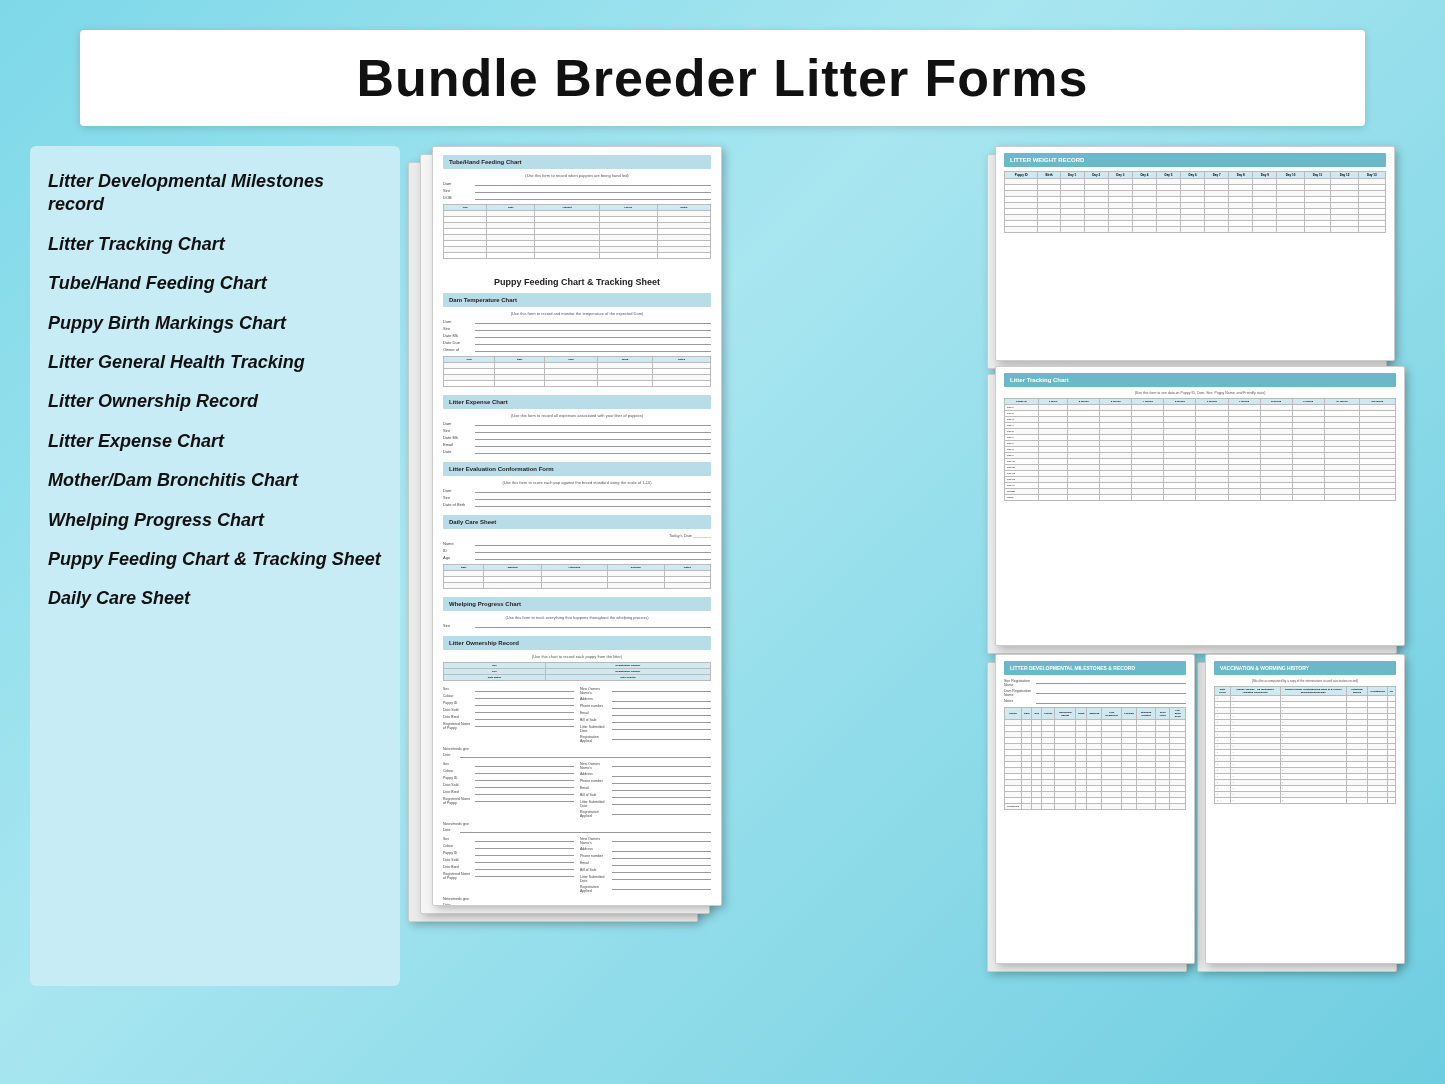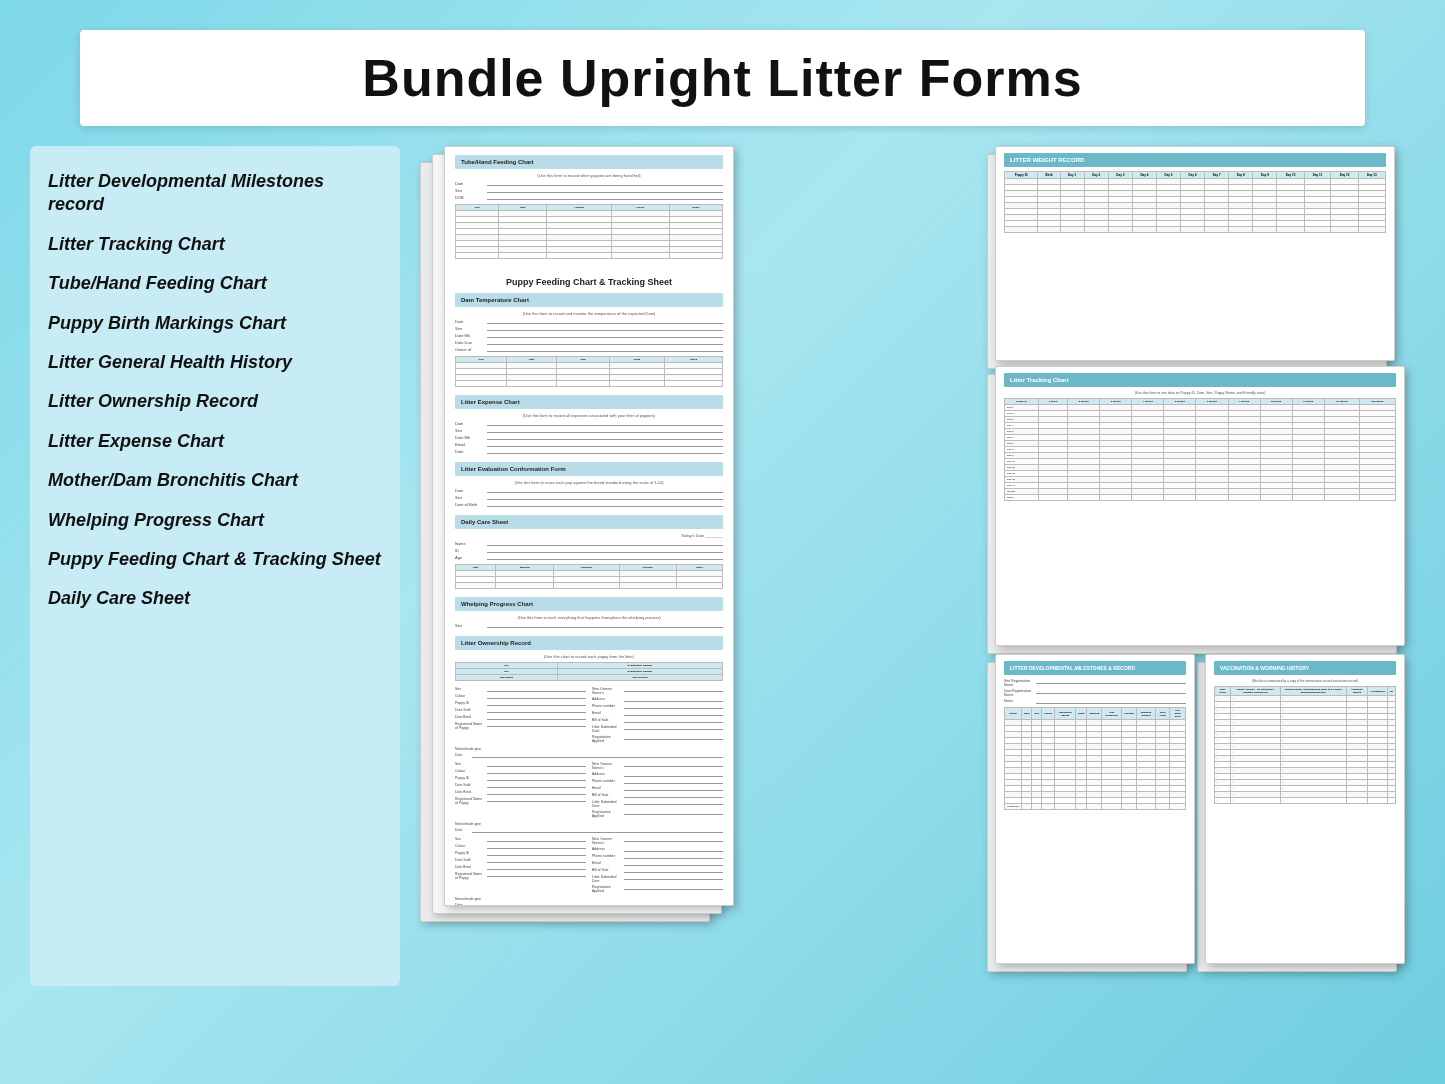--- a/index.html
+++ b/index.html
@@ -24,21 +24,21 @@
     .header h1 {
       font-size: 52px;
       font-weight: 900;
       color: #111;
       letter-spacing: 1px;
     }
 
     
     .main-content {
       display: flex;
-      gap: 24px;
+      gap: 12px;
       margin: 0 30px;
       height: 840px;
     }
 
     
     .sidebar {
       background: #c8ecf5;
       border-radius: 6px;
       padding: 20px 18px;
       width: 370px;
@@ -200,31 +200,31 @@
       font-weight: bold;
     }
     .table-grid tr:nth-child(even) td {
       background: #f9f9f9;
     }
   </style>
 </head>
 <body>
 
 <div class="header">
-  <h1>Bundle Upright Litter Forms</h1>
+  <h1>Bundle Breeder Litter Forms</h1>
 </div>
 
 <div class="main-content">
 
   <div class="sidebar">
     <div class="sidebar-item">Litter   Developmental   Milestones record</div>
     <div class="sidebar-item">Litter Tracking Chart</div>
     <div class="sidebar-item">Tube/Hand Feeding Chart</div>
     <div class="sidebar-item">Puppy Birth Markings Chart</div>
-    <div class="sidebar-item">Litter General Health History</div>
+    <div class="sidebar-item">Litter General Health Tracking</div>
     <div class="sidebar-item">Litter Ownership Record</div>
     <div class="sidebar-item">Litter Expense Chart</div>
     <div class="sidebar-item">Mother/Dam Bronchitis Chart</div>
     <div class="sidebar-item">Whelping Progress Chart</div>
     <div class="sidebar-item">Puppy  Feeding  Chart  &amp;  Tracking Sheet</div>
     <div class="sidebar-item">Daily Care Sheet</div>
   </div>
 
   <div class="docs-center">
 

